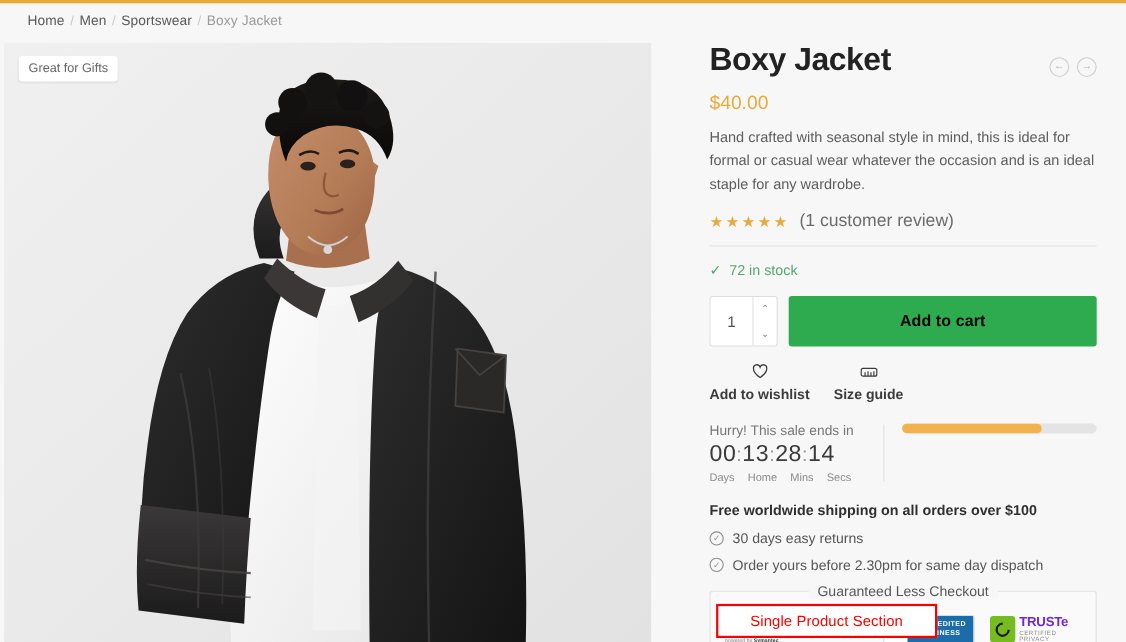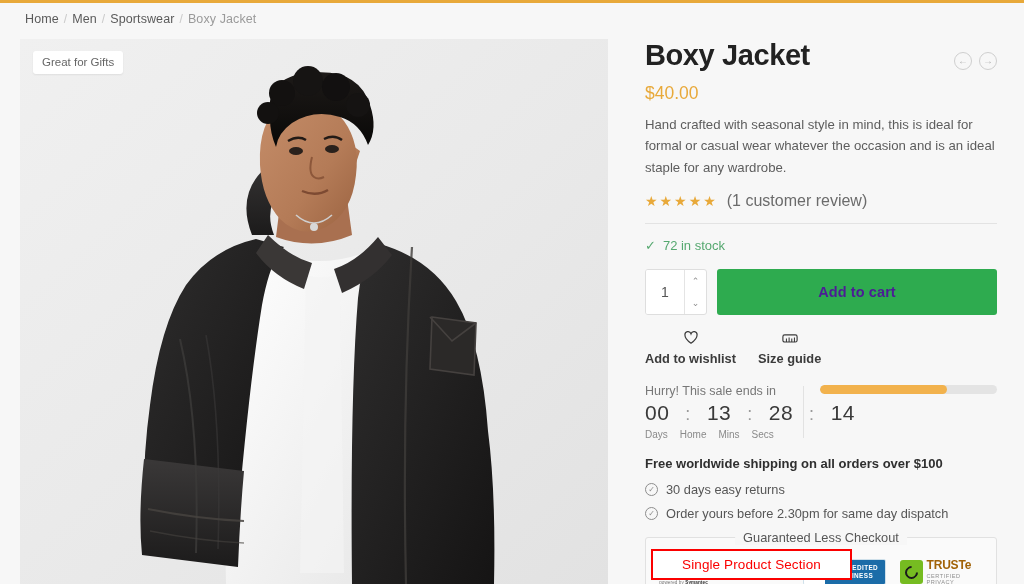--- a/index.html
+++ b/index.html
@@ -20,21 +20,21 @@
     position: absolute; left: 25px; top: 12px;
     font-size: 12.5px; color: #9a9a9a; letter-spacing: .1px;
     display: flex; align-items: center; gap: 5px; white-space: nowrap;
   }
   .breadcrumb a { color: #5a5a5a; text-decoration: none; }
   .breadcrumb .sep { color: #c9c9c9; font-size: 12px; }
   .breadcrumb .current { color: #9a9a9a; }
 
   
   .gallery {
-    position: absolute; left: 20px; top: 39px;
+    position: absolute; left: 4px; top: 39px;
     width: 588px; height: 545px;
     background: #ececec; overflow: hidden;
   }
   .photo { position: absolute; inset: 0; background: #ececec; }
 
   .badge-gift {
     position: absolute; left: 13px; top: 12px;
     background: #ffffff; color: #666; font-size: 11.5px;
     padding: 5px 9px 6px; border-radius: 3px;
     box-shadow: 0 1px 2px rgba(0,0,0,.07); z-index: 6;
@@ -73,32 +73,32 @@
     flex: 1; display: flex; align-items: center; justify-content: center;
     font-size: 14px; color: #555; border: 0; outline: none; background: #fff; width: 100%;
     font-family: "Liberation Sans", sans-serif; text-align: center;
   }
   .qty-steps { width: 22px; border-left: 1px solid #e4e4e4; display: flex; flex-direction: column; }
   .qty-steps div {
     flex: 1; display: flex; align-items: center; justify-content: center;
     color: #8c8c8c; font-size: 9px; line-height: 1;
   }
   .addcart {
-    flex: 1; height: 46px; background: #2eab4f; color: #4c1d95; border: 0; border-radius: 3px;
+    flex: 1; height: 46px; background: #2eab4f; color: #000000; border: 0; border-radius: 3px;
     font-size: 14.5px; font-weight: 700; letter-spacing: .1px; cursor: pointer;
     font-family: "Liberation Sans", sans-serif;
   }
 
   .linkrow { display: flex; align-items: center; gap: 22px; font-size: 12.8px; color: #3b3b3b; font-weight: 700; margin-bottom: 18px; }
   .linkrow .li { display: flex; align-items: center; gap: 7px; flex-direction: column; }
 
   .urgency { display: flex; align-items: flex-start; gap: 0; padding-bottom: 16px; }
   .countdown { width: 158px; padding-right: 14px; }
   .cd-label { font-size: 12.5px; color: #777; margin-bottom: 3px; }
-  .cd-nums { font-size: 21px; color: #3a3a3a; letter-spacing: .5px; display: flex; gap: 16px; align-items: baseline; }
+  .cd-nums { font-size: 21px; color: #3a3a3a; letter-spacing: .5px; display: flex; gap: 0; align-items: baseline; }
   .cd-nums span.colon { color: #9a9a9a; font-size: 18px; }
   .cd-units { display: flex; font-size: 10px; color: #8a8a8a; margin-top: 4px; gap: 12px; }
   .vdiv { width: 1px; background: #e2e2e2; align-self: stretch; margin: 2px 16px 2px 0; }
   .left-items { flex: 1; padding-top: 1px; }
   .li-label { font-size: 12.5px; color: #6f6f6f; margin-bottom: 9px; }
   .bar { height: 9px; border-radius: 5px; background: #e4e4e4; overflow: hidden; }
   .bar > i { display: block; height: 100%; background: #f2b24d; border-radius: 5px; }
 
   .shipping-title { font-size: 13px; font-weight: 700; color: #2f2f2f; margin-bottom: 11px; }
   .bullets { display: flex; flex-direction: column; gap: 9px; margin-bottom: 16px; }
@@ -139,21 +139,21 @@
   .bg-bbb { display: flex; align-items: stretch; border: 1px solid #cfe0ea; border-radius: 2px; overflow: hidden; height: 26px; }
   .bbb-l { width: 27px; background: #fff; display: flex; flex-direction: column; align-items: center; justify-content: center; }
   .bbb-l .torch { width: 9px; height: 11px; background: #1b6ca8; border-radius: 40% 40% 30% 30%; }
   .bbb-l span { font-size: 6.5px; font-weight: 700; color: #1b6ca8; line-height: 1; margin-top: 1px; }
   .bbb-r { background: #1b6ca8; color: #fff; padding: 0 7px; display: flex; flex-direction: column; align-items: center; justify-content: center; line-height: 1.25; }
   .bbb-r span { font-size: 6.4px; font-weight: 700; letter-spacing: .4px; }
 
   .bg-truste { display: flex; align-items: center; gap: 4px; }
   .tk { width: 24px; height: 24px; background: #76bc21; border-radius: 3px; display: flex; align-items: center; justify-content: center; }
   .tk i { width: 13px; height: 13px; border: 2.5px solid #1b1b1b; border-radius: 50%; border-right-color: transparent; display: block; transform: rotate(-45deg); }
-  .tt b { font-size: 12px; font-weight: 700; color: #a16207; display: block; line-height: 1; letter-spacing: -.2px; }
+  .tt b { font-size: 12px; font-weight: 700; color: #6d28d9; display: block; line-height: 1; letter-spacing: -.2px; }
   .tt s { font-size: 5.6px; color: #8f8f8f; text-decoration: none; display: block; letter-spacing: .5px; margin-top: 2px; }
 
   
   .annot {
     position: absolute; left: 651px; top: 549px; width: 201px; height: 31px;
     border: 2px solid #fb0000; background: #ffffff;
     display: flex; align-items: center; justify-content: center;
     color: #fb0000; font-size: 13.5px; letter-spacing: .1px;
   }
 </style>

